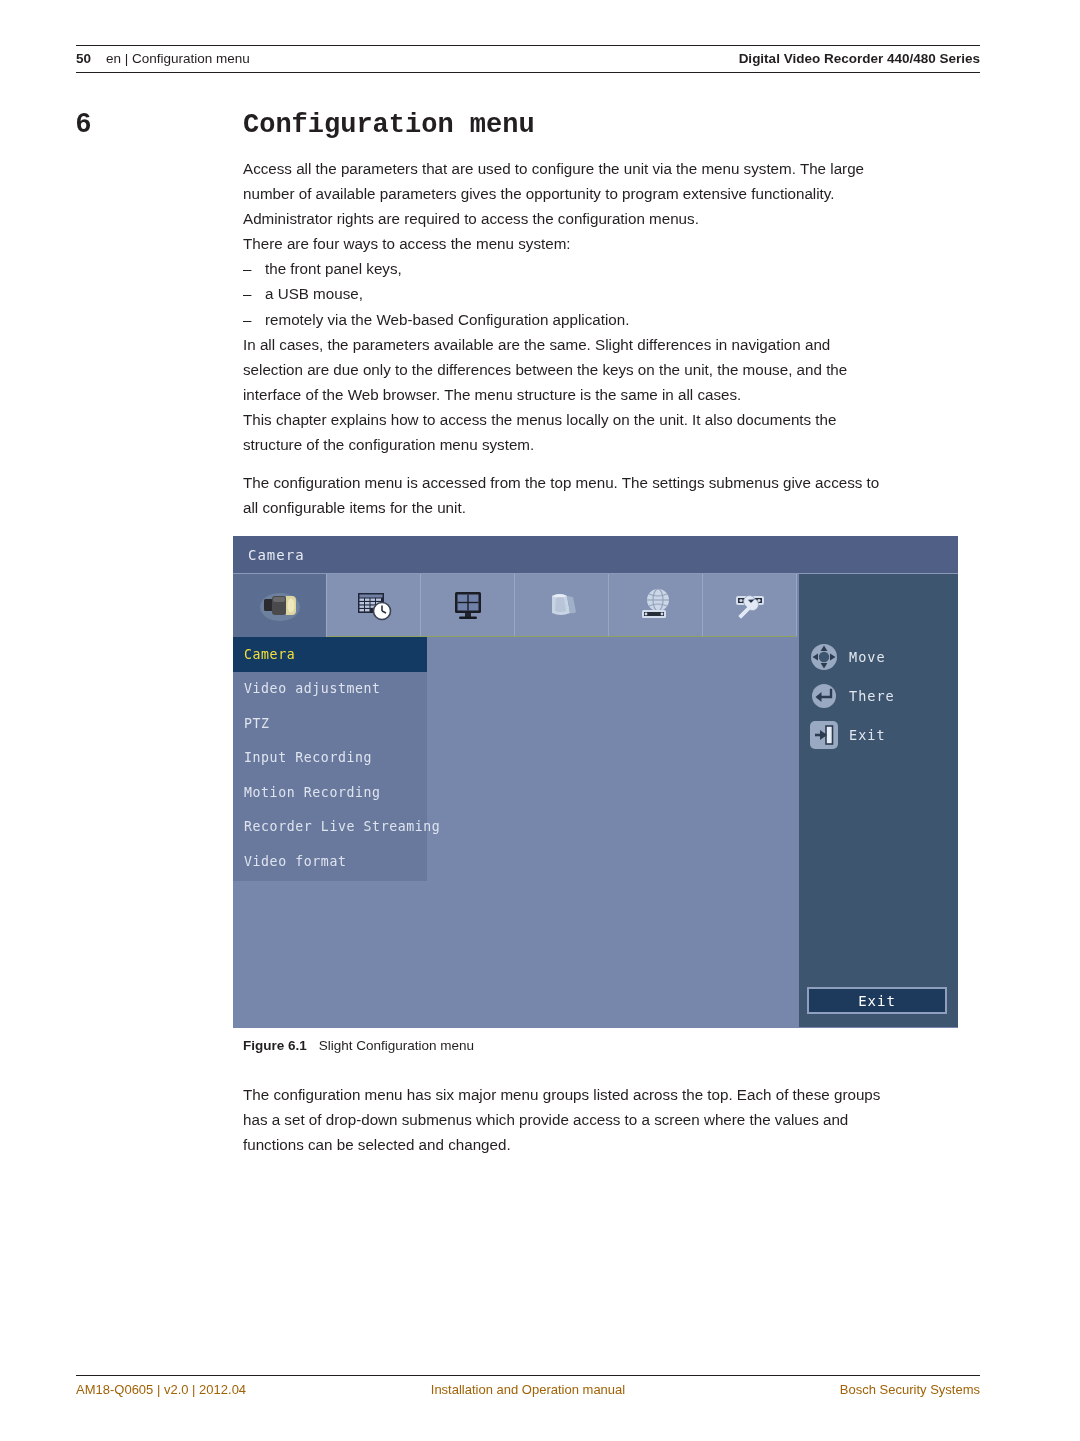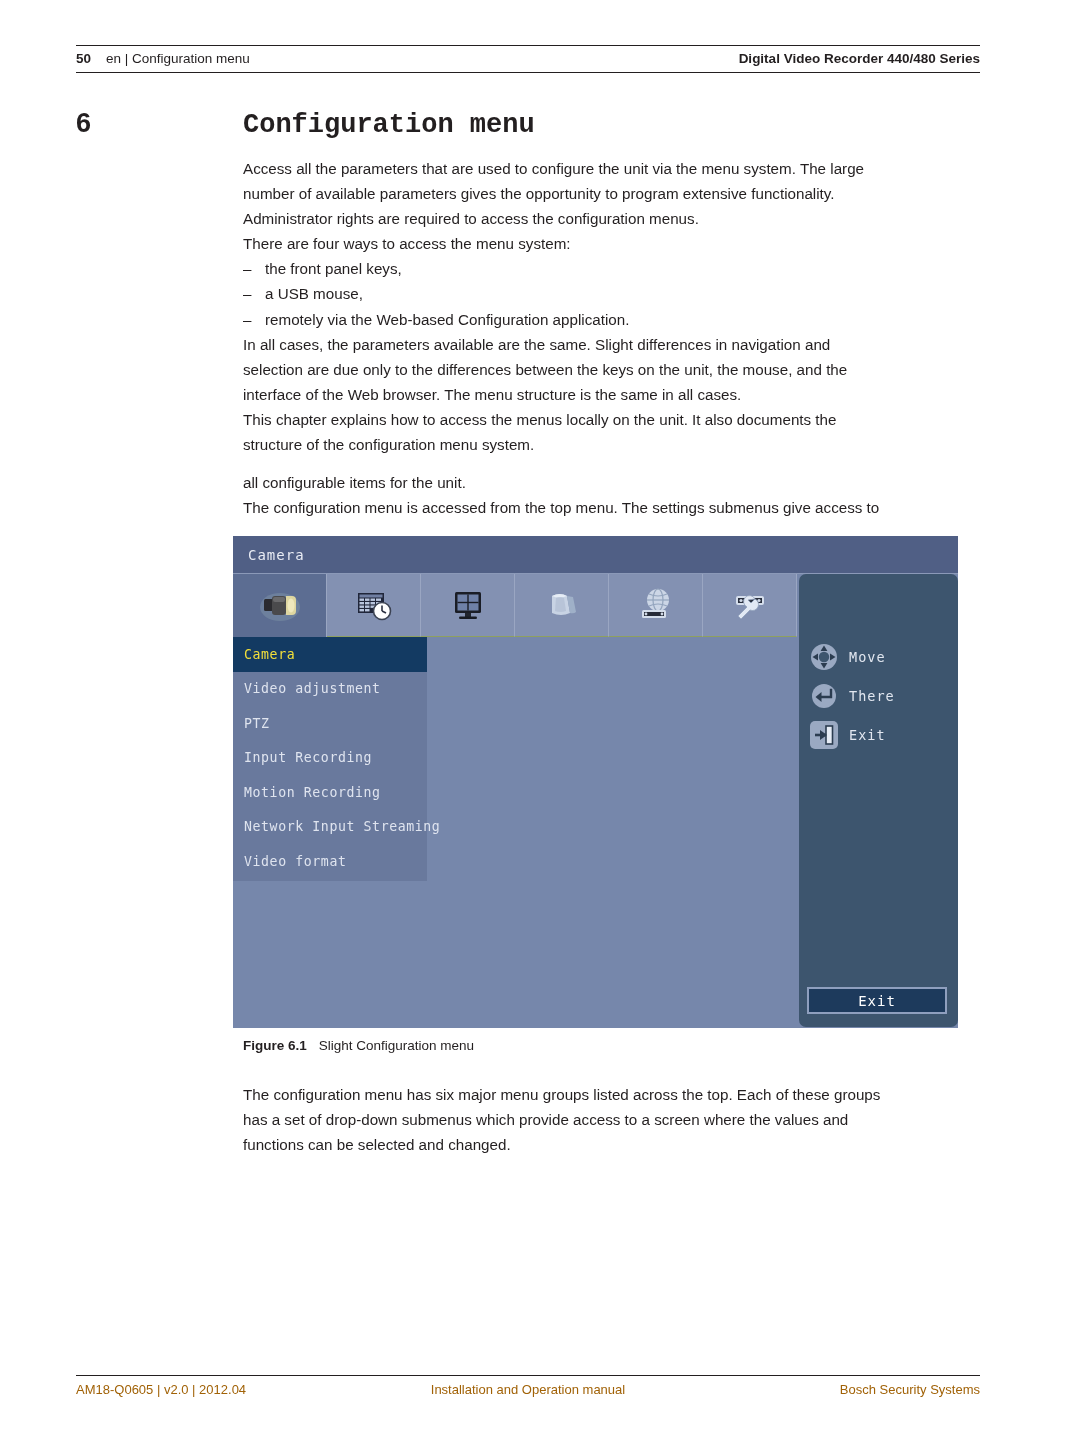--- a/index.html
+++ b/index.html
@@ -176,21 +176,20 @@
     background: #133a62;
     color: #f3e03a;
   }
 
   .dvr-right {
     width: 159px;
     background: #3d556e;
     position: relative;
     padding-top: 63px;
     box-sizing: border-box;
-    border-radius: 7px;
   }
   .hint-row {
     display: flex;
     align-items: center;
     height: 39px;
     padding-left: 9px;
   }
   .hint-icon {
     width: 32px;
     height: 32px;
@@ -290,22 +289,22 @@
     <span>remotely via the Web-based Configuration application.</span>
   </div>
   <p class="para">In all cases, the parameters available are the same. Slight differences in navigation and</p>
   <p class="para">selection are due only to the differences between the keys on the unit, the mouse, and the</p>
   <p class="para">interface of the Web browser. The menu structure is the same in all cases.</p>
   <p class="para">This chapter explains how to access the menus locally on the unit. It also documents the</p>
   <p class="para">structure of the configuration menu system.</p>
 </div>
 
 <div class="body-block" style="top:470px;">
+  <p class="para">The configuration menu is accessed from the top menu. The settings submenus give access to</p>
   <p class="para">all configurable items for the unit.</p>
-  <p class="para">The configuration menu is accessed from the top menu. The settings submenus give access to</p>
 </div>
 
 <div class="figure">
 
   <div class="dvr-titlebar">
     <span class="dvr-titlebar-text">Camera</span>
   </div>
 
   <div class="dvr-body">
 
@@ -406,21 +405,21 @@
         <div class="menu-item">
           <span>PTZ</span>
         </div>
         <div class="menu-item">
           <span>Input Recording</span>
         </div>
         <div class="menu-item">
           <span>Motion Recording</span>
         </div>
         <div class="menu-item">
-          <span>Network Input Streaming</span>
+          <span>Recorder Live Streaming</span>
         </div>
         <div class="menu-item">
           <span>Video format</span>
         </div>
       </div>
 
     </div>
 
     <div class="dvr-right">
 

